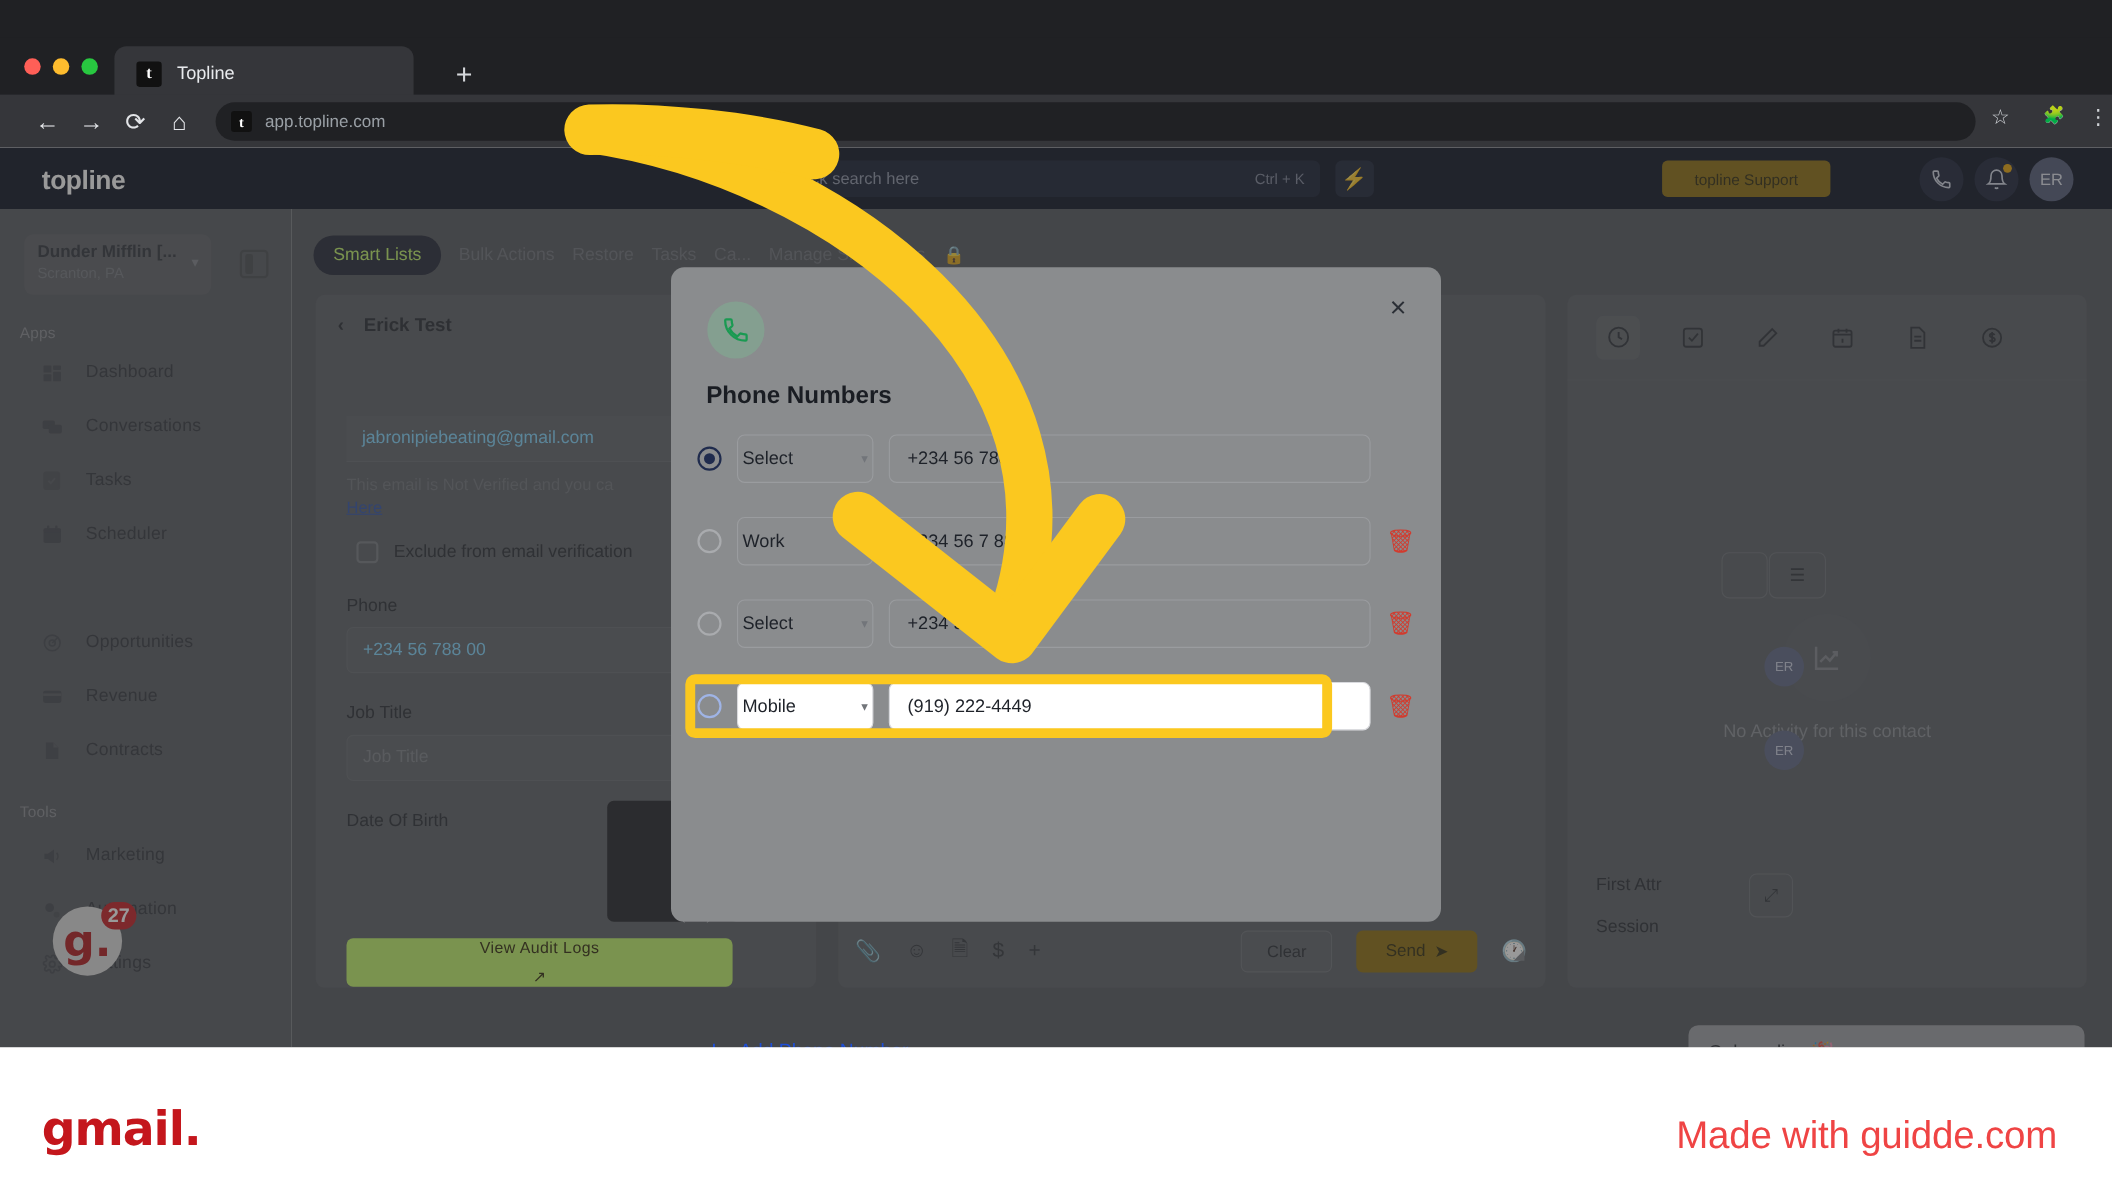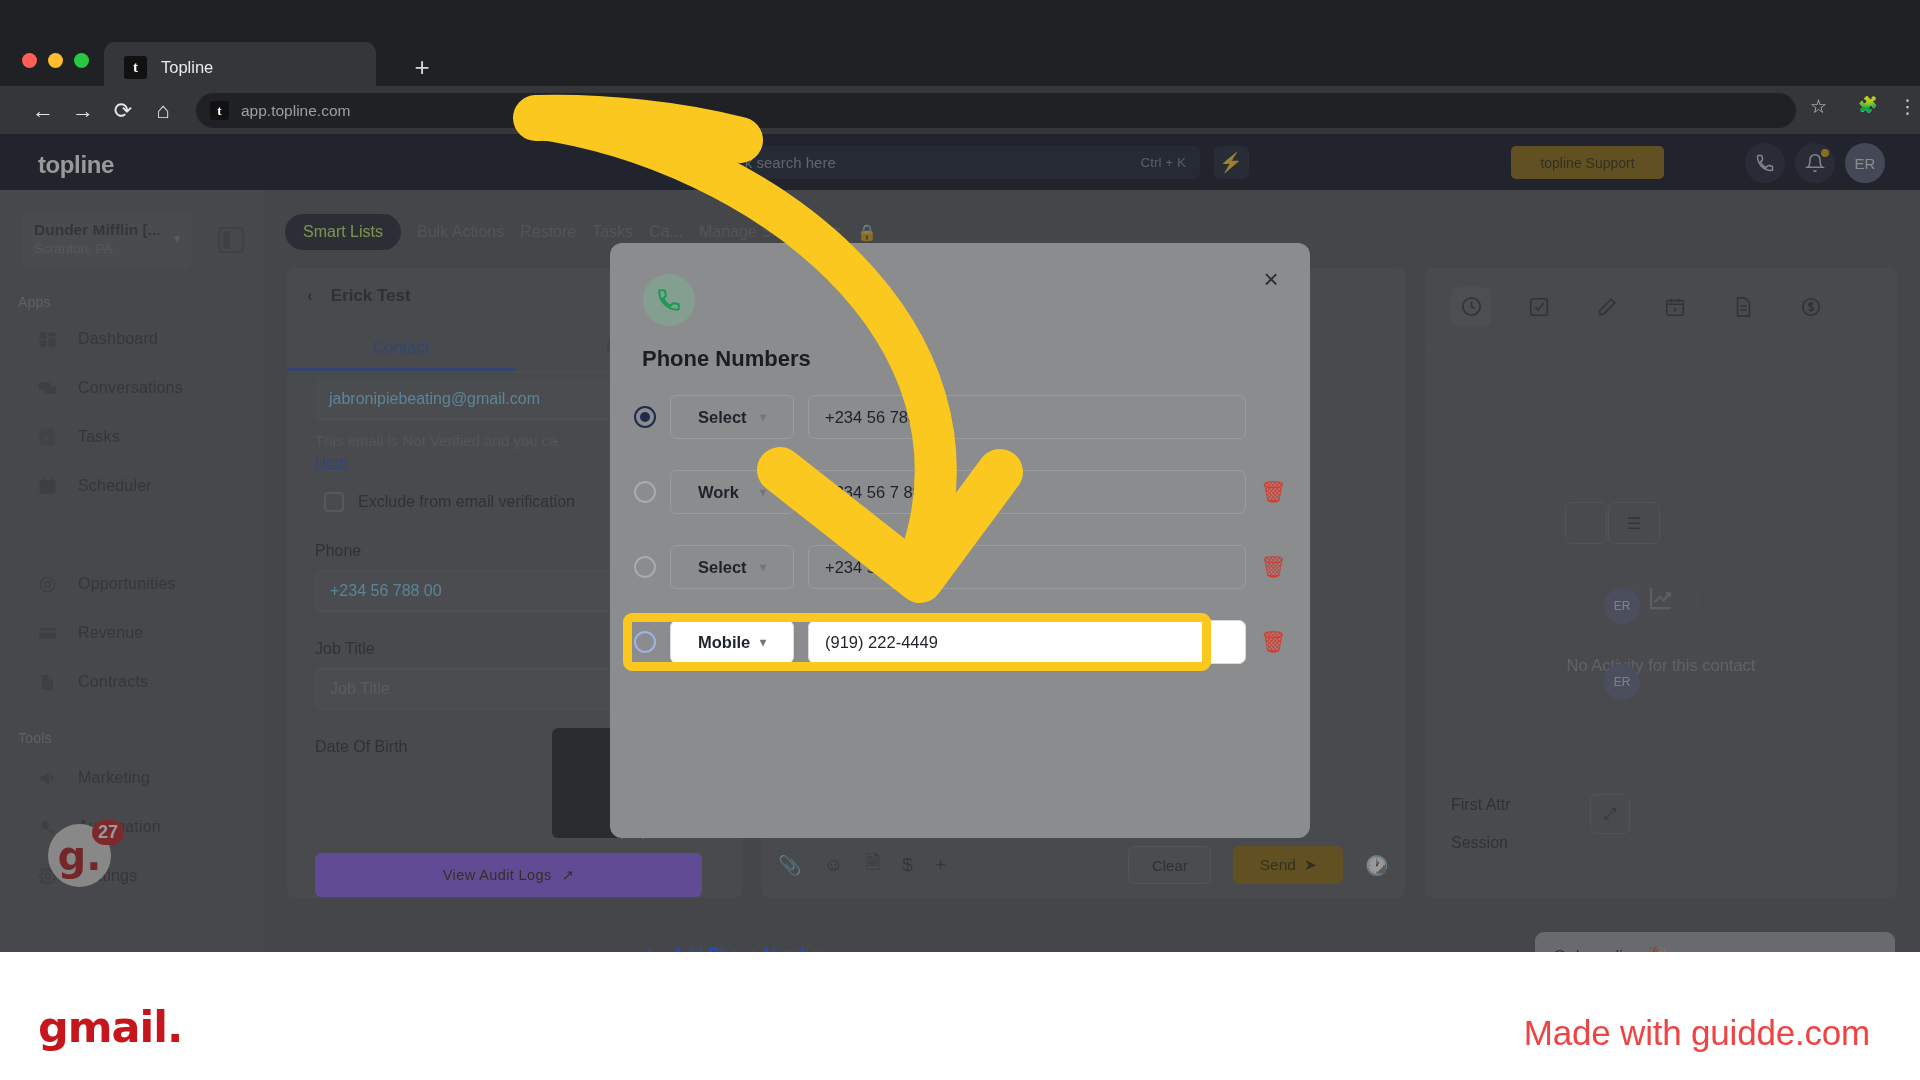--- a/index.html
+++ b/index.html
@@ -83,22 +83,22 @@
   .ctab { flex:1; text-align:center; line-height:46px; color:#2b4fa8; font-size:16.5px; }
   .ctab.on { border-bottom:3px solid #2b4fa8; }
   .ctab.off { color:#43474e; }
   .field-label { color:#23272e; font-size:16px; }
   .field-box { background:#5b5f65; border:1px solid #63676d; border-radius:6px; height:42px; display:flex; align-items:center;
                padding:0 14px; color:#7dd3fc; font-size:16px; }
   .field-box.ph { color:#7a7e85; }
   .muted { color:#6d7178; font-size:15px; }
   .linky { color:#2b4fa8; text-decoration:underline; font-size:15px; }
   .chk { width:20px; height:20px; border:2px solid #74787e; border-radius:4px; }
-  .audit-btn { position:absolute; left:28px; top:828px; width:387px; height:44px; background:#8b5cf6; border-radius:6px;
-               display:flex; align-items:center; justify-content:center; gap:10px; color:#2b2405; font-size:14.5px; letter-spacing:.4px;}
+  .audit-btn { position:absolute; left:28px; top:828px; width:351px; height:44px; background:#bef264; border-radius:6px;
+               display:flex; align-items:center; justify-content:center; gap:10px; color:#2b2405; font-size:14.5px; letter-spacing:.4px;flex-direction:column;}
   .tooltip-dark { position:absolute; left:552px; top:672px; width:120px; height:110px; background:#1b1d22; border-radius:6px;
                   padding:8px 10px; }
   .tooltip-dark div { color:#b9bcc2; font-size:11.5px; line-height:1.55; text-align:right; }
 
   .msg-card { left:497px; top:78px; width:643px; height:630px; }
   .msgtools { position:absolute; left:0; bottom:0; width:643px; height:66px; display:flex; align-items:center; padding:0 16px; gap:22px; }
   .mt-ico { color:#2c3037; font-size:19px; }
   .clear-btn { width:83px; height:38px; border:1px solid #6c7076; border-radius:6px; display:flex; align-items:center;
                justify-content:center; color:#23272e; font-size:15px; background:#5a5e64; }
   .send-btn { width:110px; height:38px; background:#8a6a08; border-radius:6px; display:flex; align-items:center;
@@ -123,21 +123,21 @@
   .modal-x { position:absolute; right:24px; top:22px; width:30px; height:30px; color:#2b2f36; font-size:26px;
              line-height:28px; text-align:center; }
   .modal-phone-ic { position:absolute; left:33px; top:31px; width:52px; height:52px; border-radius:50%;
                     background:rgba(120,200,150,0.32); display:flex; align-items:center; justify-content:center; color:#1a9a52; }
   .modal-title { position:absolute; left:32px; top:103px; color:#1a1d23; font-size:22px; font-weight:bold; }
   .prow { position:absolute; left:24px; width:652px; height:58px; display:flex; align-items:center; gap:14px; }
   .radio { width:22px; height:22px; border-radius:50%; border:2px solid #a9abae; background:transparent; flex:0 0 auto;}
   .radio.on { border:2px solid #1f2b4d; position:relative; }
   .radio.on:after { content:""; position:absolute; left:4px; top:4px; width:10px; height:10px; border-radius:50%; background:#1f2b4d; }
   .sel-box { width:124px; height:44px; border:1px solid #9a9c9f; border-radius:7px; display:flex; align-items:center;
-             justify-content:space-between; padding:0 27px; color:#1e2229; font-size:16.5px;font-weight:bold; }
+             justify-content:space-between; padding:0 4px; color:#1e2229; font-size:16.5px; }
   .sel-caret { color:#72757a; font-size:12px; }
   .num-box { flex:1; height:44px; border:1px solid #9a9c9f; border-radius:7px; display:flex; align-items:center;
              padding:0 16px; color:#1e2229; font-size:16.5px; }
   .trash { width:26px; color:#d23b2e; font-size:21px; text-align:center; flex:0 0 auto; }
   .trash.hide { visibility:hidden; }
   .prow.hl .sel-box { background:#fff; border:1px solid #d9dade; }
   .prow.hl .num-box { background:#fff; border:1px solid #d9dade; }
   .prow.hl .radio { border-color:#9fb4e6; }
   .add-phone { position:absolute; left:32px; top:702px; display:flex; align-items:center; gap:16px; color:#1d4ed8; font-size:17.5px; }
   .add-plus { font-size:24px; line-height:18px; }
@@ -331,24 +331,20 @@
         <span class="pilltxt">🔒</span>
       </div>
 
       <div class="card contact-card">
         <div class="chead">
           <span class="chead-l">
             <span>‹</span>
             <span>Erick Test</span>
           </span>
           <span class="chead-r">◂<span>2 of 58</span></span>
-        </div>
-        <div class="ctabs">
-          <div class="ctab on">Contact</div>
-          <div class="ctab off">Con...</div>
         </div>
         <div style="position:absolute;left:28px;top:110px;width:399px;">
           <div class="field-box" style="border-top:none;border-left:none;border-right:none;border-radius:0">jabronipiebeating@gmail.com</div>
           <div class="muted" style="margin-top:12px">This email is Not Verified and you ca</div>
           <div class="linky" style="margin-top:4px">Here</div>
           <div style="display:flex;align-items:center;gap:14px;margin-top:22px;padding-left:9px">
             <span class="chk"></span>
             <span class="field-label">Exclude from email verification</span>
           </div>
           <div class="field-label" style="margin-top:30px">Phone</div>

